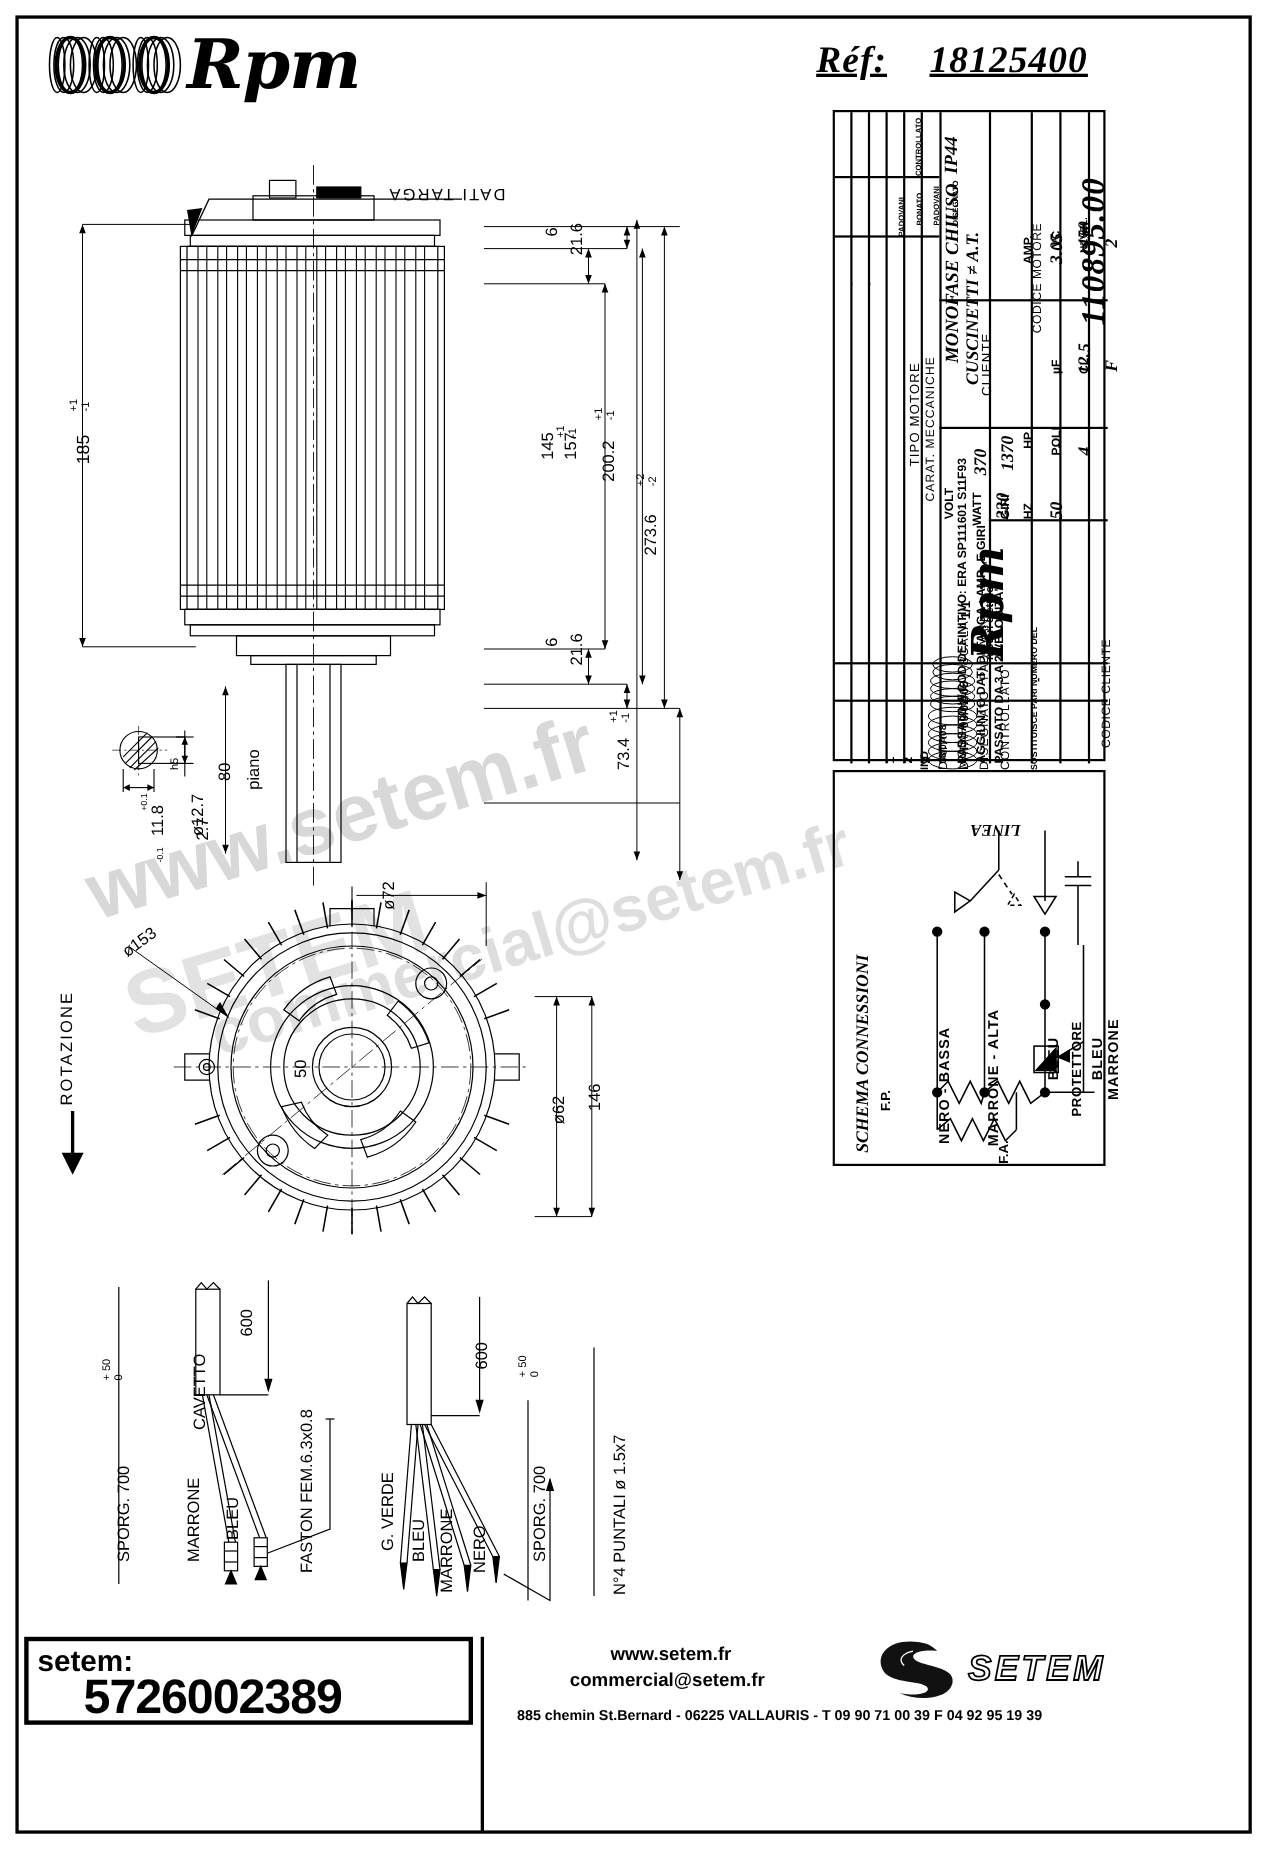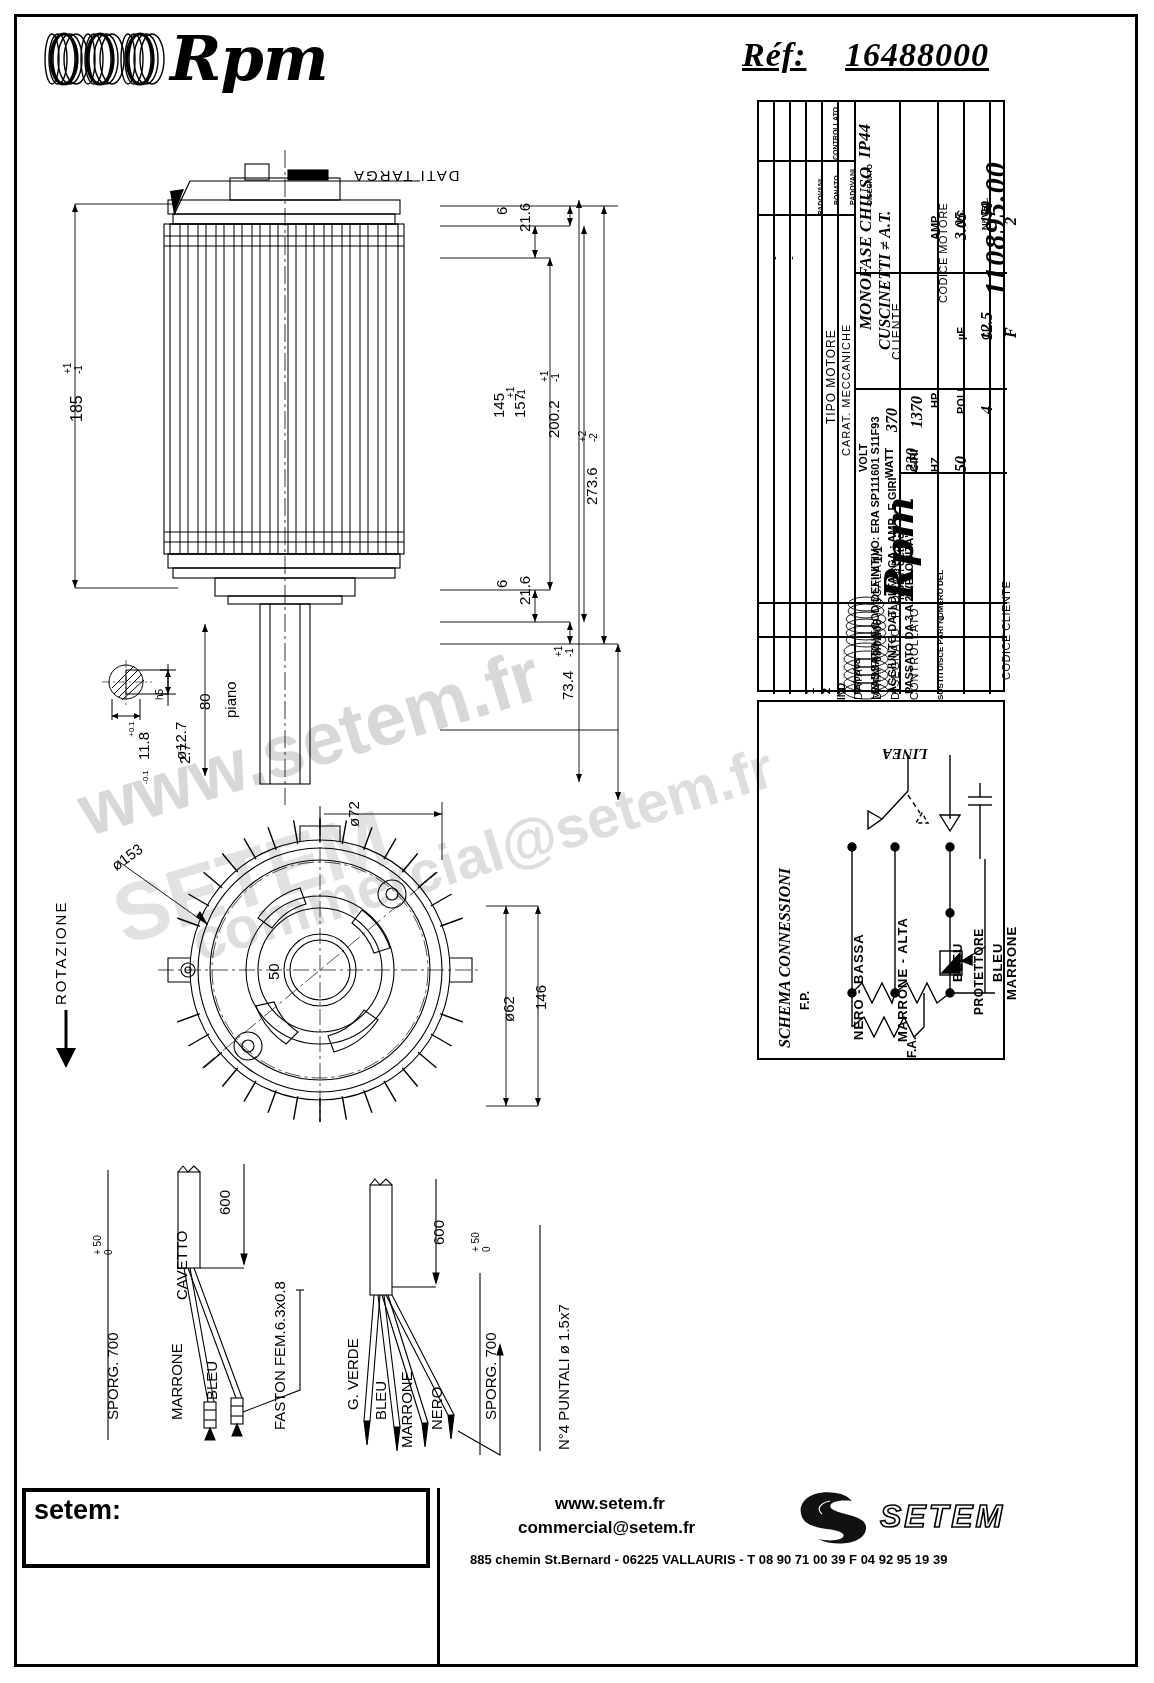--- a/index.html
+++ b/index.html
@@ -72,21 +72,21 @@
       <g stroke="#000" stroke-width="3.2" fill="none">
         <ellipse cx="28" cy="29" rx="13" ry="25"></ellipse>
         <ellipse cx="64" cy="29" rx="13" ry="25"></ellipse>
         <ellipse cx="104" cy="29" rx="13" ry="25"></ellipse>
       </g>
     </svg>
   </div>
   <div id="logo-rpm">Rpm</div>
 
   <div id="ref-label">Réf:</div>
-  <div id="ref-value">16488000</div>
+  <div id="ref-value">18125400</div>
 
   <div class="wm" style="left:70px;top:700px;font-size:74px;transform:rotate(-17deg);">www.setem.fr</div>
   <div class="wm" style="left:110px;top:830px;font-size:82px;transform:rotate(-17deg);color:#e2e2e2;">SETEM</div>
   <div class="wm" style="left:180px;top:820px;font-size:58px;transform:rotate(-17deg);color:#dedede;">commercial@setem.fr</div>
 
   <div class="abs" style="left:60px;top:150px;">
     <svg width="560" height="660" viewBox="0 0 560 660">
       <g stroke="#000" fill="none" stroke-width="1.1">
 
         <rect x="170" y="28" width="110" height="22"></rect>
@@ -720,25 +720,26 @@
   <div class="abs rot90 tbtxt" style="left:895px;top:1042px;font-size:13px;font-weight:bold;letter-spacing:1px;">MARRONE  -  ALTA</div>
   <div class="abs rot90 tbtxt" style="left:950px;top:982px;font-size:13px;font-weight:bold;letter-spacing:1px;">BLEU</div>
   <div class="abs rot90 tbtxt" style="left:972px;top:1015px;font-size:12px;font-weight:bold;letter-spacing:0.5px;">PROTETTORE</div>
   <div class="abs rot90 tbtxt" style="left:990px;top:982px;font-size:13px;font-weight:bold;letter-spacing:1px;">BLEU</div>
   <div class="abs rot90 tbtxt" style="left:1004px;top:1000px;font-size:13px;font-weight:bold;letter-spacing:1px;">MARRONE</div>
   <div class="abs rot90 tbtxt" style="left:798px;top:1010px;font-size:12px;font-weight:bold;">F.P.</div>
   <div class="abs rot90 tbtxt" style="left:905px;top:1058px;font-size:12px;font-weight:bold;">F.A.</div>
 
   <div id="codebox"></div>
   <div id="code-label">setem:</div>
+  <div id="code-value">5726002389</div>
   <div id="footer-sep"></div>
 
   <div class="ftxt" style="left:555px;top:1494px;font-size:17px;">www.setem.fr</div>
   <div class="ftxt" style="left:518px;top:1518px;font-size:17px;">commercial@setem.fr</div>
-  <div class="ftxt" style="left:470px;top:1552px;font-size:13px;">885 chemin St.Bernard  -   06225 VALLAURIS  -  T 08 90 71 00 39   F 04 92 95 19 39</div>
+  <div class="ftxt" style="left:470px;top:1552px;font-size:13px;">885 chemin St.Bernard  -   06225 VALLAURIS  -  T 09 90 71 00 39   F 04 92 95 19 39</div>
 
   <div class="abs" style="left:790px;top:1487px;">
     <svg width="90" height="60" viewBox="0 0 90 60">
       <path d="M46 6 C20 2 6 16 12 30 C18 44 44 40 52 46 C58 51 46 56 28 52 C44 60 74 58 76 42 C78 28 50 28 42 22 C36 17 46 12 62 14 C56 8 52 7 46 6 Z" fill="#111"></path>
       <path d="M40 14 C30 16 26 22 32 27" stroke="#fff" stroke-width="1.2" fill="none"></path>
     </svg>
   </div>
   <div class="abs" style="left:880px;top:1498px;font-size:32px;font-weight:bold;font-style:italic;font-family:'Liberation Sans',sans-serif;letter-spacing:3px;color:#fff;-webkit-text-stroke:1.6px #000;">SETEM</div>
 
 </div>

